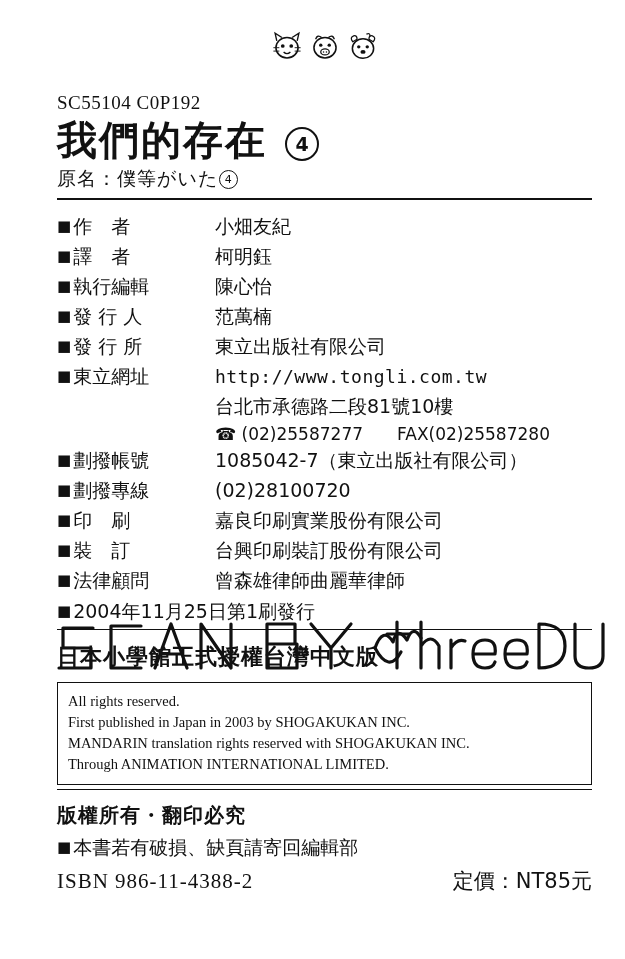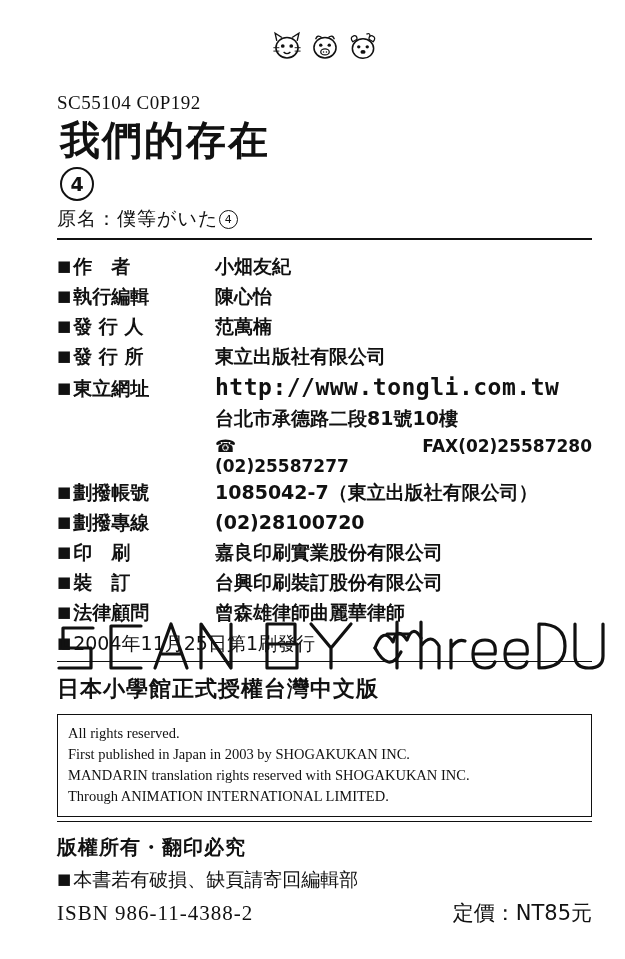--- a/index.html
+++ b/index.html
@@ -42,23 +42,22 @@
     font-family: "Liberation Serif", serif;
     font-size: 19px;
     letter-spacing: 0.5px;
     margin: 0 0 4px 0;
   }
 
   
   .title-line {
     display: flex;
     align-items: baseline;
-    gap: 8px;
+    gap: 15px;
     margin: 0 0 2px 0;
-    flex-direction: column;
   }
   .title-cn {
     font-family: "DejaVu Sans", sans-serif;
     font-weight: bold;
     font-size: 40px;
     letter-spacing: 2px;
     line-height: 1.1;
   }
   .vol-circle {
     display: inline-flex;
@@ -108,53 +107,52 @@
   
   .credits {
     width: 100%;
     border-collapse: collapse;
     font-family: "DejaVu Sans", sans-serif;
     font-size: 19px;
   }
   .credits td {
     padding: 2px 0;
     vertical-align: baseline;
-    font-weight: bold;
   }
   .credits td.label {
     width: 158px;
     white-space: nowrap;
   }
   .sq {
     font-family: "DejaVu Sans", sans-serif;
     font-size: 15px;
     position: relative;
     top: -2px;
     margin-right: 2px;
   }
   .lbl-spread {
     display: inline-block;
   }
   .val {
     font-family: "DejaVu Sans", sans-serif;
   }
   .val.mono {
     font-family: "DejaVu Sans Mono", monospace;
-    font-size: 23px;
+    font-size: 18px;
     letter-spacing: 0.5px;
   }
   .val-row2 {
     font-family: "DejaVu Sans", sans-serif;
     font-size: 19px;
   }
   .phone-row {
     font-family: "DejaVu Sans", sans-serif;
     font-size: 17px;
     display: flex;
-    gap: 53px;
+    gap: 34px;
     align-items: baseline;
   }
   .lawyer-row {
     display: flex;
   }
   .single-line {
     font-family: "DejaVu Sans", sans-serif;
     font-size: 19px;
     padding-top: 3px;
   }
@@ -271,20 +269,26 @@
   <table class="credits">
     <tbody>
       <tr>
         <td class="label">
           <span class="sq">■</span><span class="lbl-spread">作　者</span>
         </td>
         <td class="val">小畑友紀</td>
       </tr>
       <tr>
         <td class="label">
+          <span class="sq">■</span><span class="lbl-spread">譯　者</span>
+        </td>
+        <td class="val">柯明鈺</td>
+      </tr>
+      <tr>
+        <td class="label">
           <span class="sq">■</span><span class="lbl-spread">執行編輯</span>
         </td>
         <td class="val">陳心怡</td>
       </tr>
       <tr>
         <td class="label">
           <span class="sq">■</span><span class="lbl-spread">發 行 人</span>
         </td>
         <td class="val">范萬楠</td>
       </tr>

